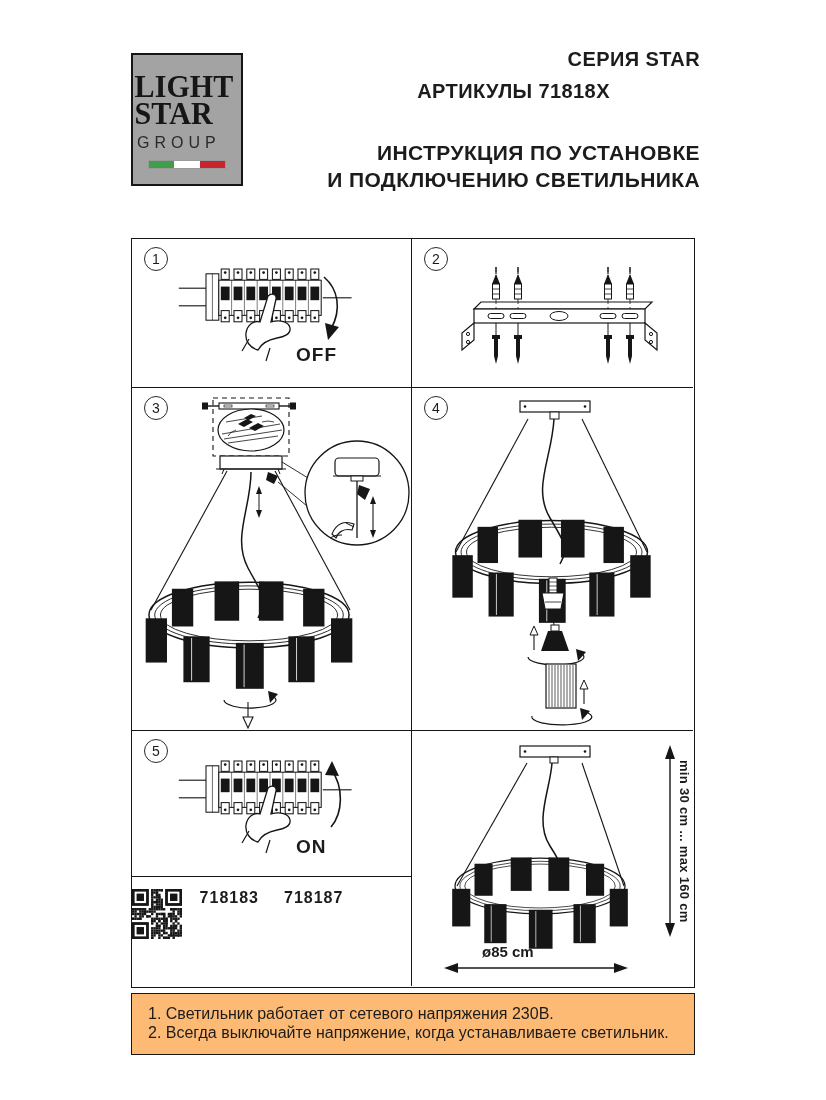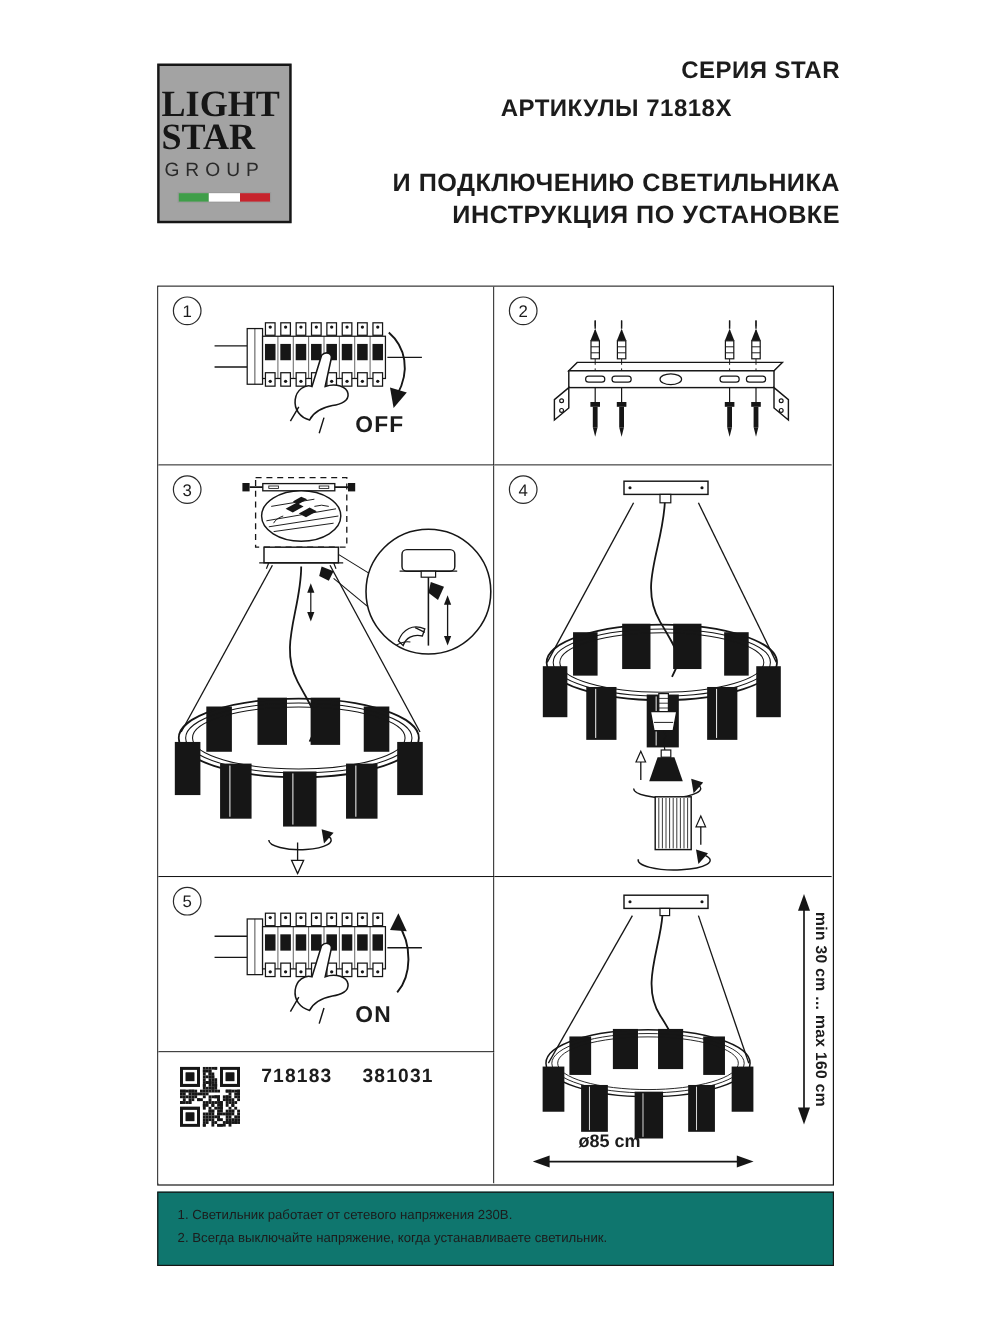--- a/index.html
+++ b/index.html
@@ -31,33 +31,33 @@
   .p5{left:0;top:492px;width:280px;height:146px;border-right:1.5px solid #161616;border-bottom:1.5px solid #161616;}
   .pqr{left:0;top:638px;width:280px;height:109px;border-right:1.5px solid #161616;}
   .pdim{left:280px;top:492px;width:281px;height:255px;}
 
   .stepnum{position:absolute;left:12px;top:8px;width:24px;height:24px;border:1.5px solid #2a2a2a;
            border-radius:50%;text-align:center;line-height:22px;font-size:14px;background:#fff;z-index:3;}
   .switch-label{position:absolute;left:164px;top:105px;font-size:19px;font-weight:700;letter-spacing:1px;}
   .panel svg{position:absolute;left:0;top:0;}
 
   
-  .qr-row{position:absolute;left:18px;top:12px;width:100%;display:flex;justify-content:center;gap:25px;}
+  .qr-row{position:absolute;left:0;top:12px;width:100%;display:flex;justify-content:center;gap:25px;}
   .qr-col{text-align:center;}
   .qr-label{font-size:16px;font-weight:bold;letter-spacing:1px;margin-bottom:6px;}
   .qr{width:50px;height:50px;display:block;margin:0 auto;}
 
   
   .dim-v{position:absolute;left:260px;top:15px;height:190px;width:20px;
          writing-mode:vertical-rl;text-align:center;font-size:13px;font-weight:bold;letter-spacing:.3px;}
   .dim-h{position:absolute;left:70px;top:212px;width:110px;text-align:left;font-size:15px;font-weight:bold;}
 
   
   .notes{position:absolute;left:131px;top:993px;width:564px;height:62px;border:1.5px solid #161616;
-         padding:10px 16px;font-size:11px;line-height:19px;background:#0f766e;}
+         padding:10px 16px;font-size:16px;line-height:19px;background:#fdba74;}
 </style>
 </head>
 <body>
 
 <svg width="0" height="0" style="position:absolute" aria-hidden="true">
   <defs>
     <g id="sym-ring">
       <g fill="#161616">
         <rect x="36" y="28" width="26" height="46"></rect>
           <rect x="88" y="19" width="30" height="48"></rect>
@@ -145,22 +145,22 @@
     <div class="flag">
       <span style="background:#3f9e49"></span>
         <span style="background:#fff"></span>
         <span style="background:#c7242d"></span>
     </div>
   </div>
 
   <div class="header-right">
     <div class="h-series">СЕРИЯ STAR</div>
     <div class="h-articles">АРТИКУЛЫ 71818X</div>
+    <div class="h-title">ИНСТРУКЦИЯ ПО УСТАНОВКЕ</div>
     <div class="h-title">И ПОДКЛЮЧЕНИЮ СВЕТИЛЬНИКА</div>
-    <div class="h-title">ИНСТРУКЦИЯ ПО УСТАНОВКЕ</div>
   </div>
 
   <div class="grid">
 
     <div class="panel p1">
       <div class="stepnum">1</div>
       <svg width="278" height="147" viewBox="0 0 278 147">
         <use href="#sym-breaker" transform="translate(74,30) scale(0.8)"></use>
         <use href="#sym-hand" transform="translate(136,57)"></use>
         <path d="M192 38 C206 50 210 70 199 90" fill="none" stroke="#161616" stroke-width="1.6"></path>
@@ -453,21 +453,21 @@
                 <rect x="1.2" y="1.2" width="14.399999999999999" height="14.399999999999999" fill="none" stroke="#161616" stroke-width="2.4"></rect>
                 <rect x="4.8" y="4.8" width="7.199999999999999" height="7.199999999999999"></rect>
                 <rect x="34.8" y="1.2" width="14.399999999999999" height="14.399999999999999" fill="none" stroke="#161616" stroke-width="2.4"></rect>
                 <rect x="38.4" y="4.8" width="7.199999999999999" height="7.199999999999999"></rect>
                 <rect x="1.2" y="34.8" width="14.399999999999999" height="14.399999999999999" fill="none" stroke="#161616" stroke-width="2.4"></rect>
                 <rect x="4.8" y="38.4" width="7.199999999999999" height="7.199999999999999"></rect>
               </g>
             </svg>
         </div>
         <div class="qr-col">
-          <div class="qr-label">381031</div>
+          <div class="qr-label">718187</div>
           <svg class="qr" viewBox="0 0 50.4 50.4">
               <g fill="#161616">
                 <rect x="19.2" y="0.0" width="2.4" height="2.4"></rect>
                 <rect x="28.8" y="0.0" width="2.4" height="2.4"></rect>
                 <rect x="19.2" y="2.4" width="2.4" height="2.4"></rect>
                 <rect x="24.0" y="2.4" width="2.4" height="2.4"></rect>
                 <rect x="19.2" y="4.8" width="2.4" height="2.4"></rect>
                 <rect x="24.0" y="4.8" width="2.4" height="2.4"></rect>
                 <rect x="21.6" y="7.2" width="2.4" height="2.4"></rect>
                 <rect x="24.0" y="7.2" width="2.4" height="2.4"></rect>

